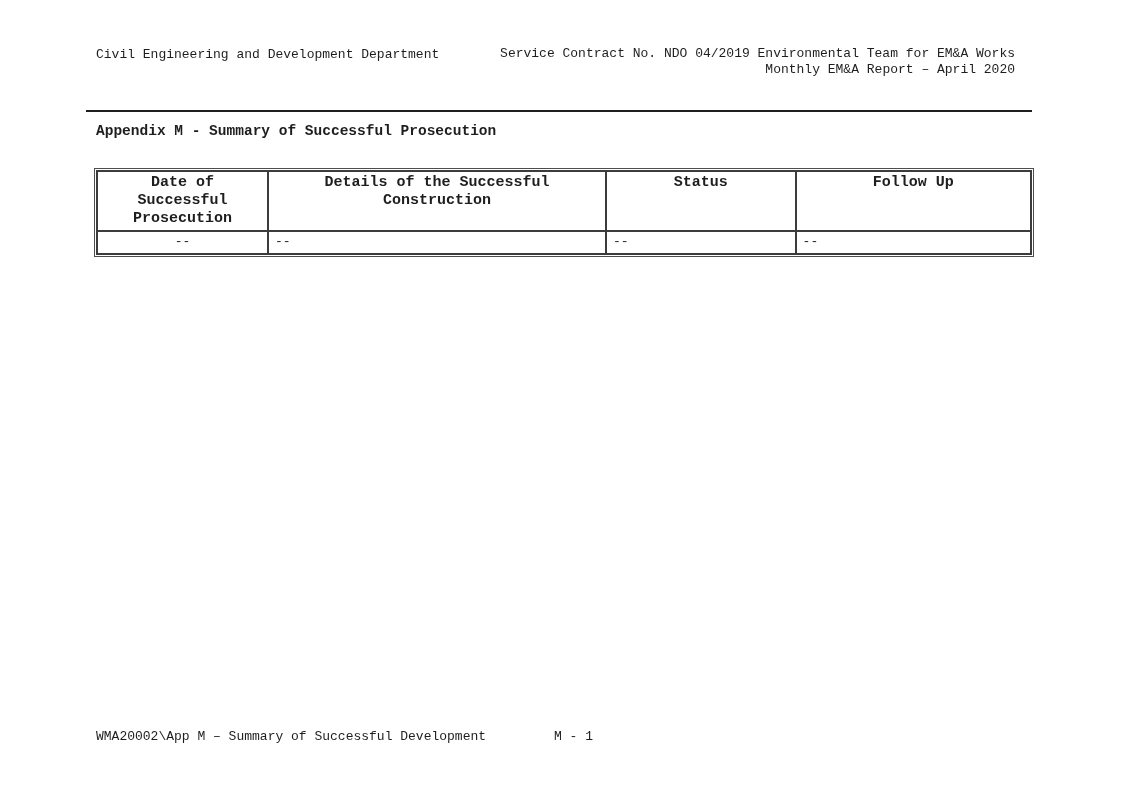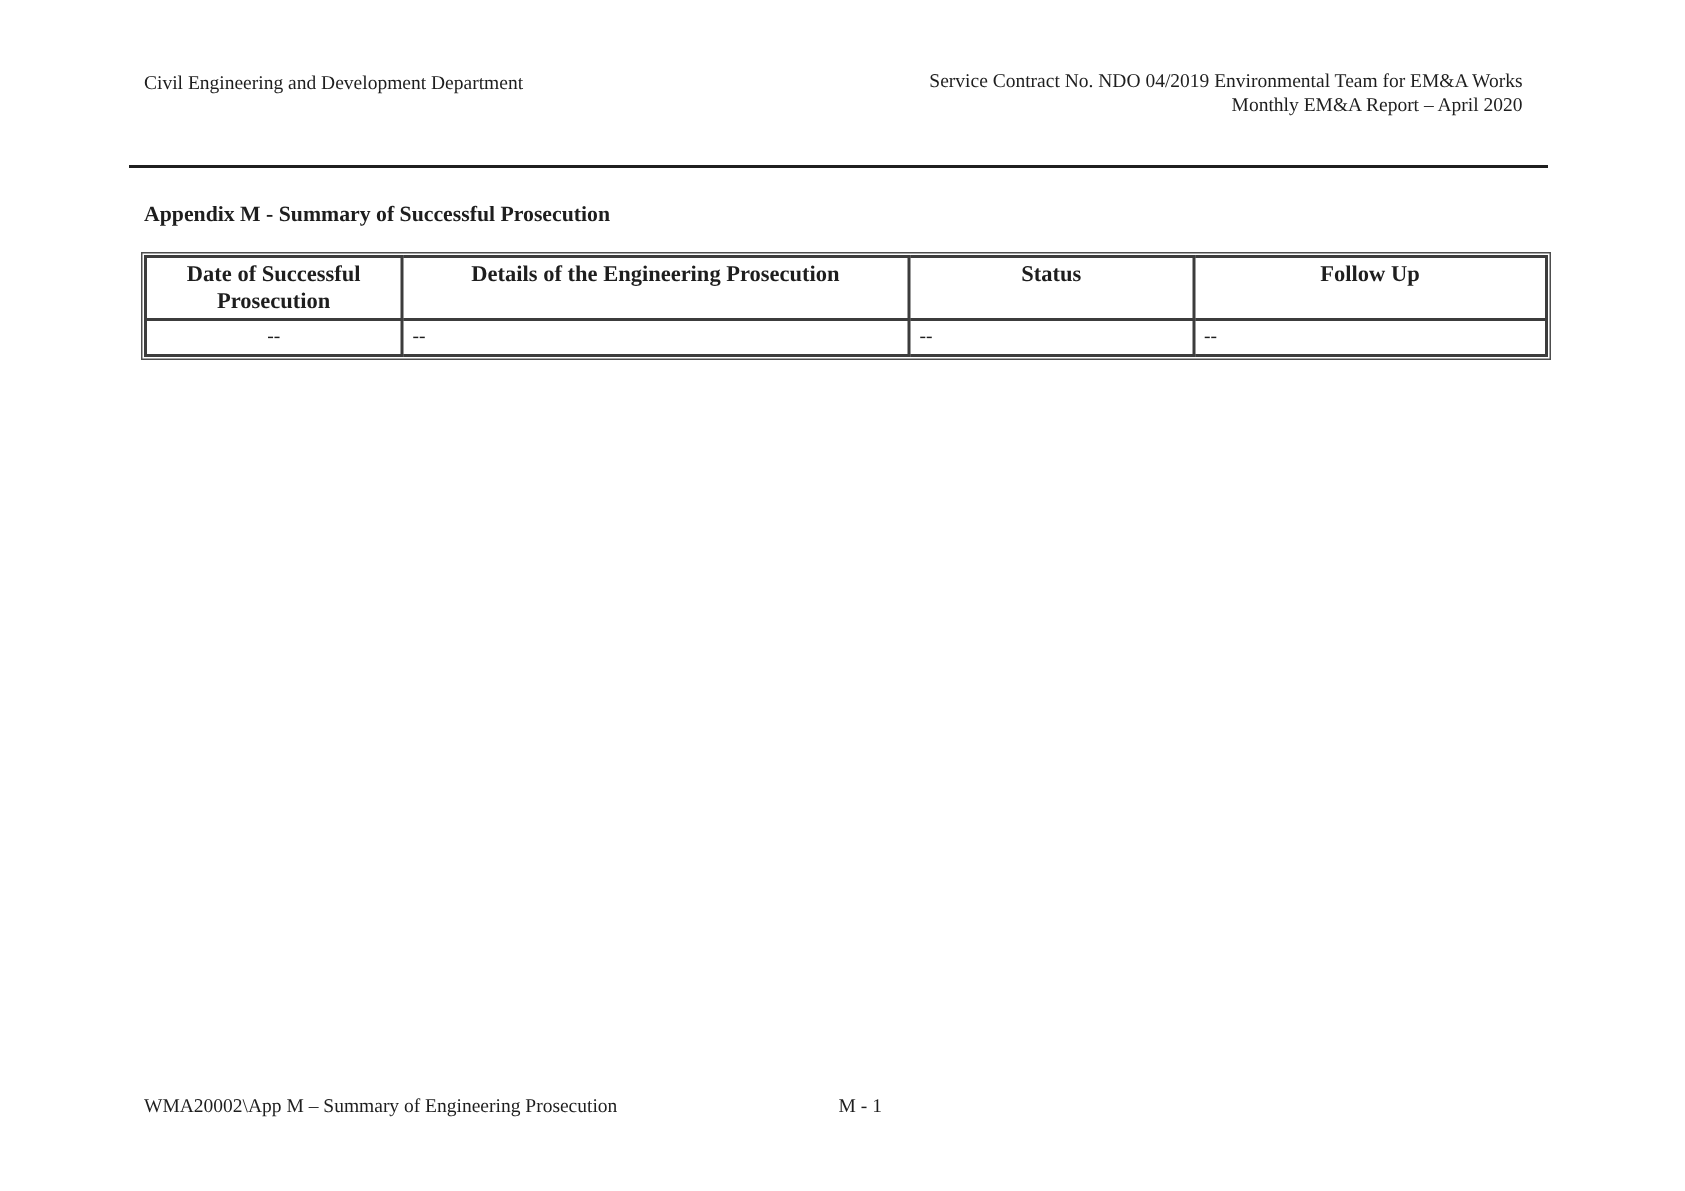--- a/index.html
+++ b/index.html
@@ -5,21 +5,21 @@
   html, body {
     margin: 0;
     padding: 0;
     background: #ffffff;
   }
   .page {
     position: relative;
     width: 1123px;
     height: 794px;
     background: #ffffff;
-    font-family: Liberation Serif, serif;
+    font-family: Liberation Mono, monospace;
     color: #1e1e1e;
     overflow: hidden;
   }
   .header-left {
     position: absolute;
     left: 96px;
     top: 47px;
     font-size: 13px;
     line-height: 15.5px;
     white-space: nowrap;
@@ -37,21 +37,21 @@
     position: absolute;
     left: 86px;
     top: 110px;
     width: 946px;
     height: 2px;
     background: #1f1f1f;
   }
   .doc-title {
     position: absolute;
     left: 96px;
-    top: 135px;
+    top: 123px;
     font-size: 14.5px;
     font-weight: bold;
     white-space: nowrap;
   }
   .table-wrap {
     position: absolute;
     left: 94px;
     top: 168px;
     width: 936px;
     border: 1px solid #4d4d4d;
@@ -124,33 +124,33 @@
     <table class="prosecution">
       <colgroup>
         <col class="col-date">
         <col class="col-detail">
         <col class="col-status">
         <col class="col-follow">
       </colgroup>
       <thead>
         <tr>
           <th>Date of Successful Prosecution</th>
-          <th>Details of the Engineering Prosecution</th>
+          <th>Details of the Successful Construction</th>
           <th>Status</th>
           <th>Follow Up</th>
         </tr>
       </thead>
       <tbody>
         <tr>
           <td class="cell-center">--</td>
           <td class="cell-left">--</td>
           <td class="cell-left">--</td>
           <td class="cell-left">--</td>
         </tr>
       </tbody>
     </table>
   </div>
 
-  <div class="footer-left">WMA20002\App M – Summary of Engineering Prosecution</div>
+  <div class="footer-left">WMA20002\App M – Summary of Successful Development</div>
 
   <div class="footer-page">M - 1</div>
 
 </div>
 
 </body></html>

